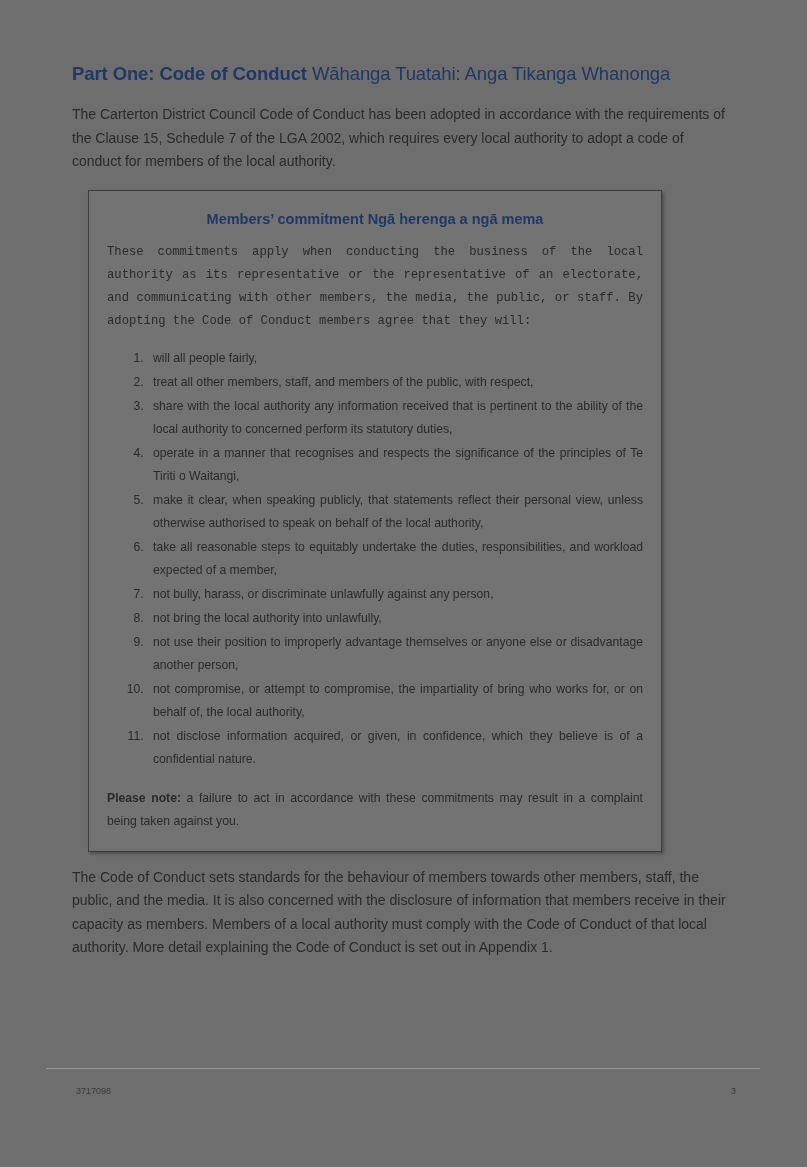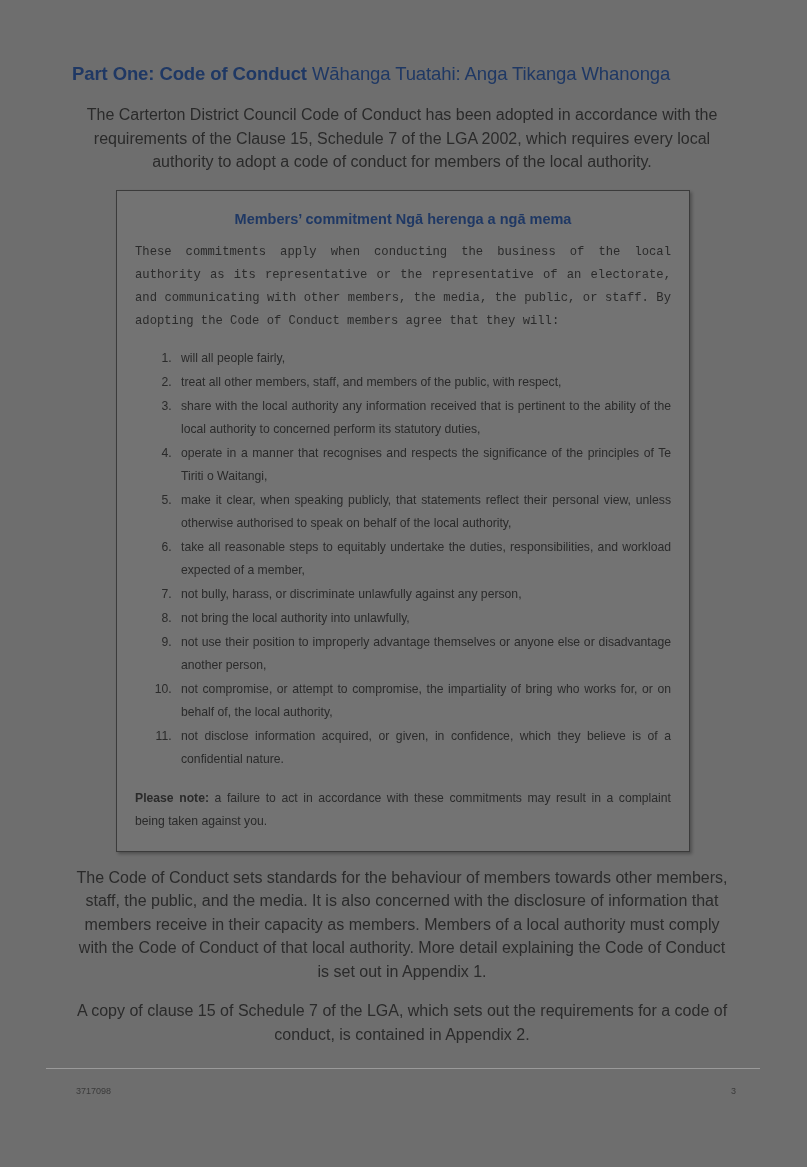--- a/index.html
+++ b/index.html
@@ -32,30 +32,30 @@
     line-height: 27px;
     font-weight: bold;
     margin: 0 0 16px 0;
     letter-spacing: -0.1px;
   }
   .title .reo {
     font-weight: normal;
   }
   .body-text {
     color: #2a2a2a;
-    font-size: 16px;
+    font-size: 14px;
     line-height: 23.5px;
     margin: 0 0 14px 0;
-    text-align: center;
+    text-align: left;
   }
   .box {
     border: 1px solid #3b3b3b;
     background: rgba(255,255,255,0.04);
     box-sizing: border-box;
-    margin: 16px 0 14px 44px;
+    margin: 16px 0 14px 16px;
     width: 574px;
     padding: 14px 18px 18px 18px;
     box-shadow: 2px 2px 3px rgba(0,0,0,0.28);
   }
   .box-title {
     color: #1f3864;
     font-size: 14.5px;
     font-weight: bold;
     text-align: center;
     margin: 6px 0 14px 0;
@@ -142,21 +142,20 @@
         <li>not use their position to improperly advantage themselves or anyone else or disadvantage another person,</li>
         <li>not compromise, or attempt to compromise, the impartiality of bring who works for, or on behalf of, the local authority,</li>
         <li>not disclose information acquired, or given, in confidence, which they believe is of a confidential nature.</li>
       </ol>
 
       <p class="box-note"><b>Please note:</b><span> a failure to act in accordance with these commitments may result in a complaint being taken against you.</span></p>
     </div>
 
     <p class="body-text">The Code of Conduct sets standards for the behaviour of members towards other members, staff, the public, and the media. It is also concerned with the disclosure of information that members receive in their capacity as members. Members of a local authority must comply with the Code of Conduct of that local authority. More detail explaining the Code of Conduct is set out in Appendix 1.</p>
 
-    <p class="body-text para-after">A copy of clause 15 of Schedule 7 of the LGA, which sets out the requirements for a code of conduct, is contained in Appendix 2.</p>
 
   </div>
 
   <div class="footer-rule"></div>
 
   <div class="footer">
     <span>3717098</span>
     <span>3</span>
   </div>
 </div>

